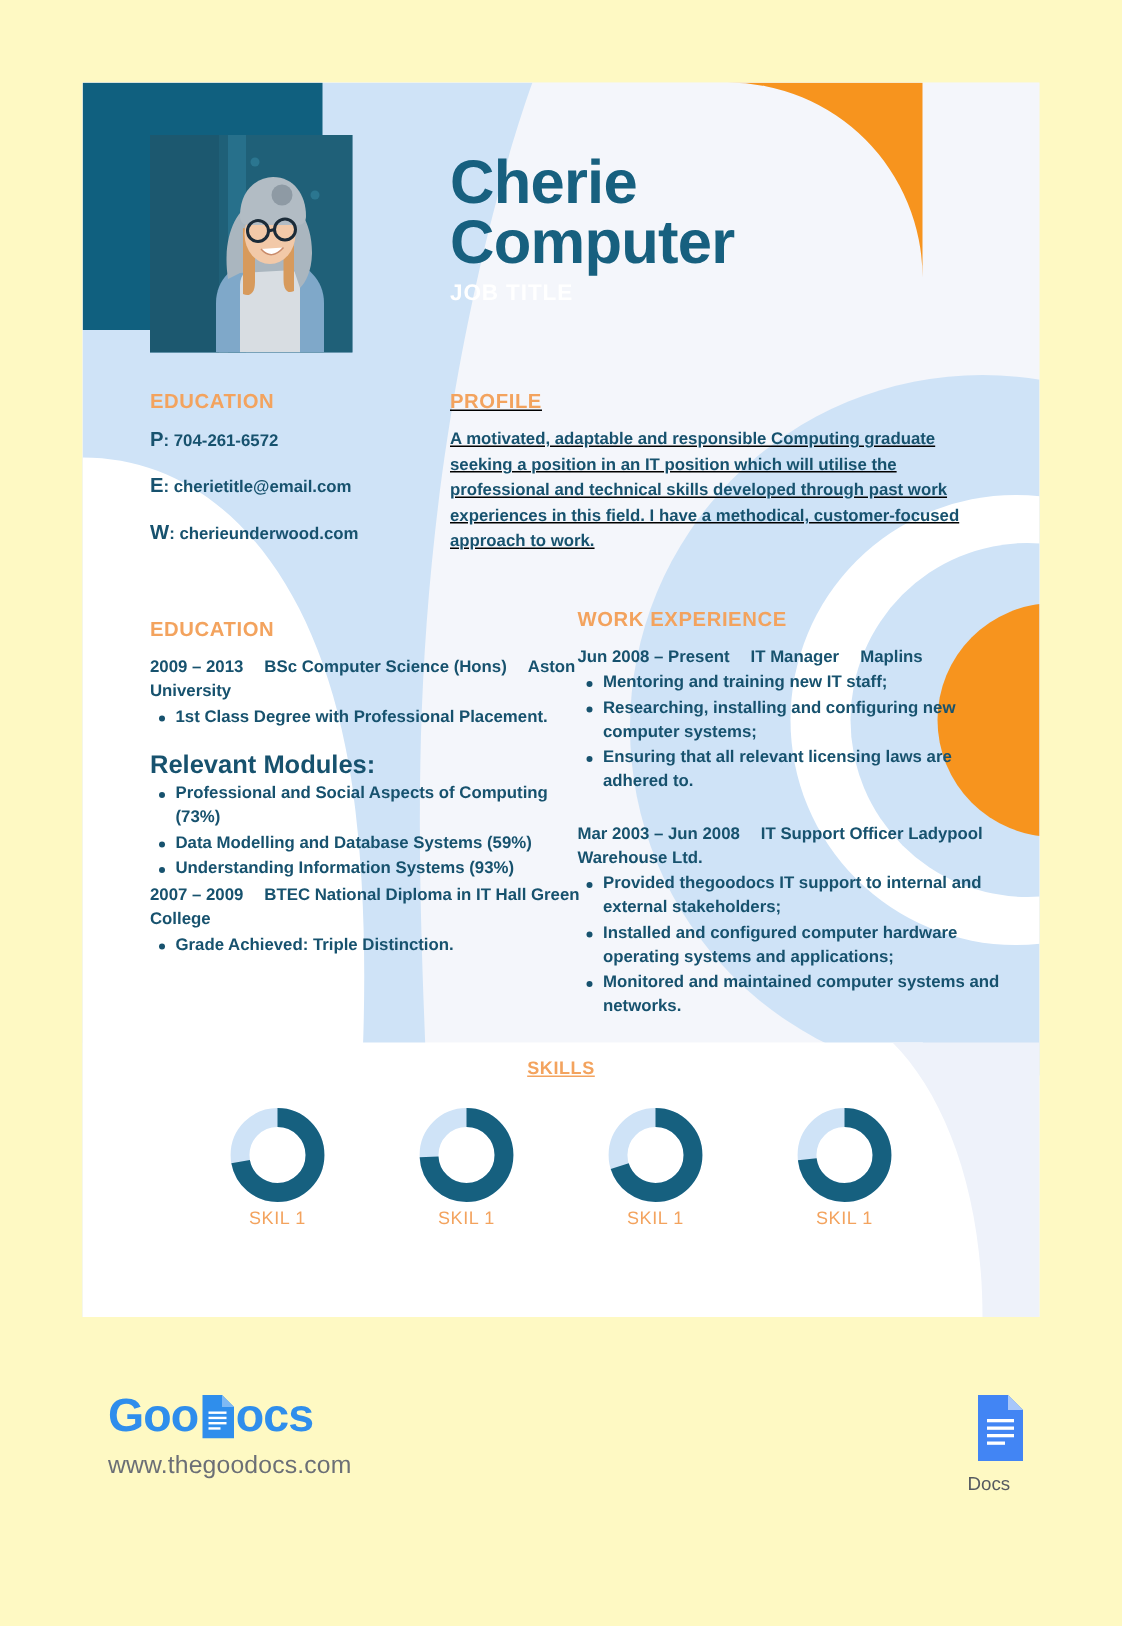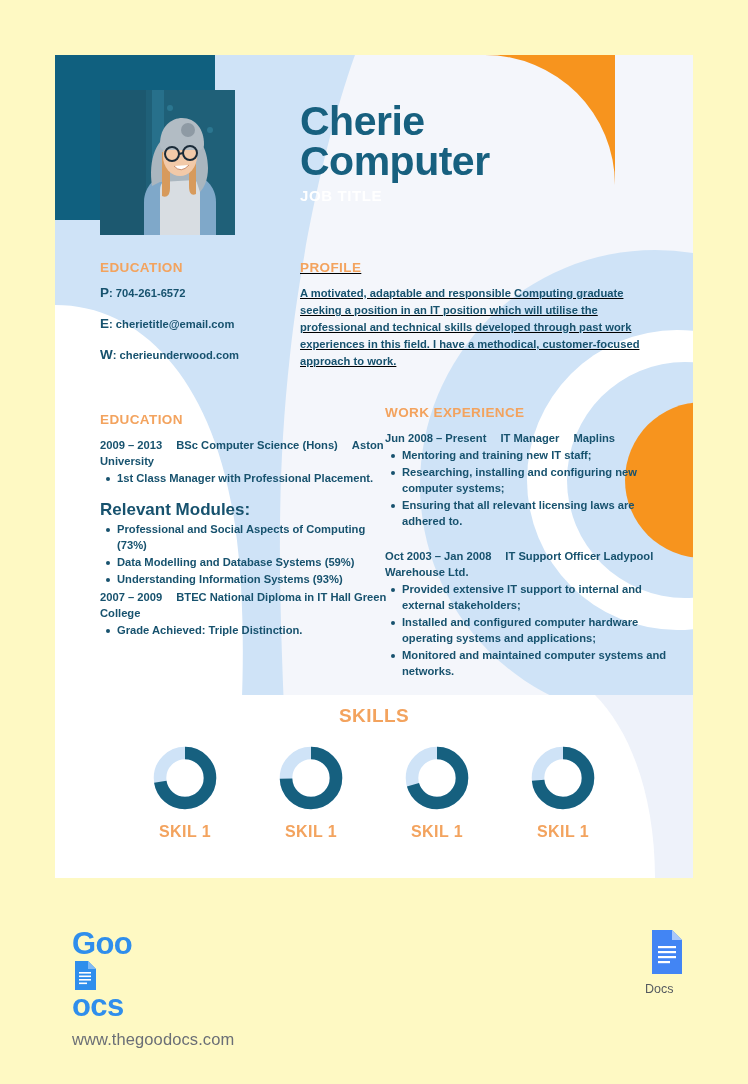--- a/index.html
+++ b/index.html
@@ -114,39 +114,39 @@
   }
   .sub-label{
     color:#17526e;font-size:17px;font-weight:bold;margin-top:11px;
   }
 
   
   .skills{
     position:absolute;left:0;top:650px;width:638px;text-align:center;
   }
   .skills-head{
-    color:#f3a35e;font-size:19px;font-weight:bold;letter-spacing:0.4px;
+    color:#f3a35e;font-size:12px;font-weight:bold;letter-spacing:0.4px;text-decoration:underline;
   }
   .donut-row{
     display:flex;justify-content:center;gap:60px;margin-top:18px;
   }
   .donut-cell{width:66px;}
   .donut-cell svg{display:block;margin:0 auto;}
   .donut-label{
-    color:#f3a35e;font-size:16px;font-weight:bold;
-    letter-spacing:0.4px;margin-top:12px;
+    color:#f3a35e;font-size:12px;font-weight:normal;
+    letter-spacing:0.4px;margin-top:2px;
   }
 
   
   .footer{position:absolute;left:0;top:900px;width:748px;height:140px;}
   .brand{position:absolute;left:72px;top:28px;}
   .brand-logo{
     font-size:31px;font-weight:bold;color:#2f8eec;
     letter-spacing:-0.6px;line-height:1;
-    display:flex;align-items:flex-start;flex-direction:column;
+    display:flex;align-items:flex-start;
   }
   .brand-logo .doc-d{position:relative;display:inline-block;width:25px;height:31px;}
   .brand-logo .doc-d svg{position:absolute;left:0;top:2px;}
   .brand-url{
     font-size:16.5px;color:#6b6f76;margin-top:9px;letter-spacing:0.1px;
   }
   .docs-badge{position:absolute;left:645px;top:30px;width:44px;}
   .docs-badge svg{display:block;margin:0 auto;}
   .docs-label{font-size:12.5px;color:#555a60;margin-top:4px;}
 </style>
@@ -242,21 +242,21 @@
     </div>
 
     <div class="edu">
       <div class="sec-head">EDUCATION</div>
 
       <div class="entry">
         <div class="entry-head">
           <span>2009 – 2013</span><span class="gap"></span><span>BSc Computer Science (Hons)</span><span class="gap"></span><span>Aston University</span>
         </div>
         <ul class="bullets">
-          <li>1st Class Manager with Professional Placement.</li>
+          <li>1st Class Degree with Professional Placement.</li>
         </ul>
       </div>
 
       <div class="sub-label">Relevant Modules:</div>
       <ul class="bullets">
         <li>Professional and Social Aspects of Computing (73%)</li>
         <li>Data Modelling and Database Systems (59%)</li>
         <li>Understanding Information Systems (93%)</li>
       </ul>
 
@@ -280,25 +280,25 @@
         </div>
         <ul class="bullets">
           <li>Mentoring and training new IT staff;</li>
           <li>Researching, installing and configuring new computer systems;</li>
           <li>Ensuring that all relevant licensing laws are adhered to.</li>
         </ul>
       </div>
 
       <div class="entry" style="margin-top:18px;">
         <div class="entry-head">
-          <span>Oct 2003 – Jan 2008</span><span class="gap"></span><span>IT Support Officer</span>
+          <span>Mar 2003 – Jun 2008</span><span class="gap"></span><span>IT Support Officer</span>
           <span>Ladypool Warehouse Ltd.</span>
         </div>
         <ul class="bullets">
-          <li>Provided extensive IT support to internal and external stakeholders;</li>
+          <li>Provided thegoodocs IT support to internal and external stakeholders;</li>
           <li>Installed and configured computer hardware operating systems and applications;</li>
           <li>Monitored and maintained computer systems and networks.</li>
         </ul>
       </div>
     </div>
 
     <div class="skills">
       <div class="skills-head">SKILLS</div>
       <div class="donut-row">
 

